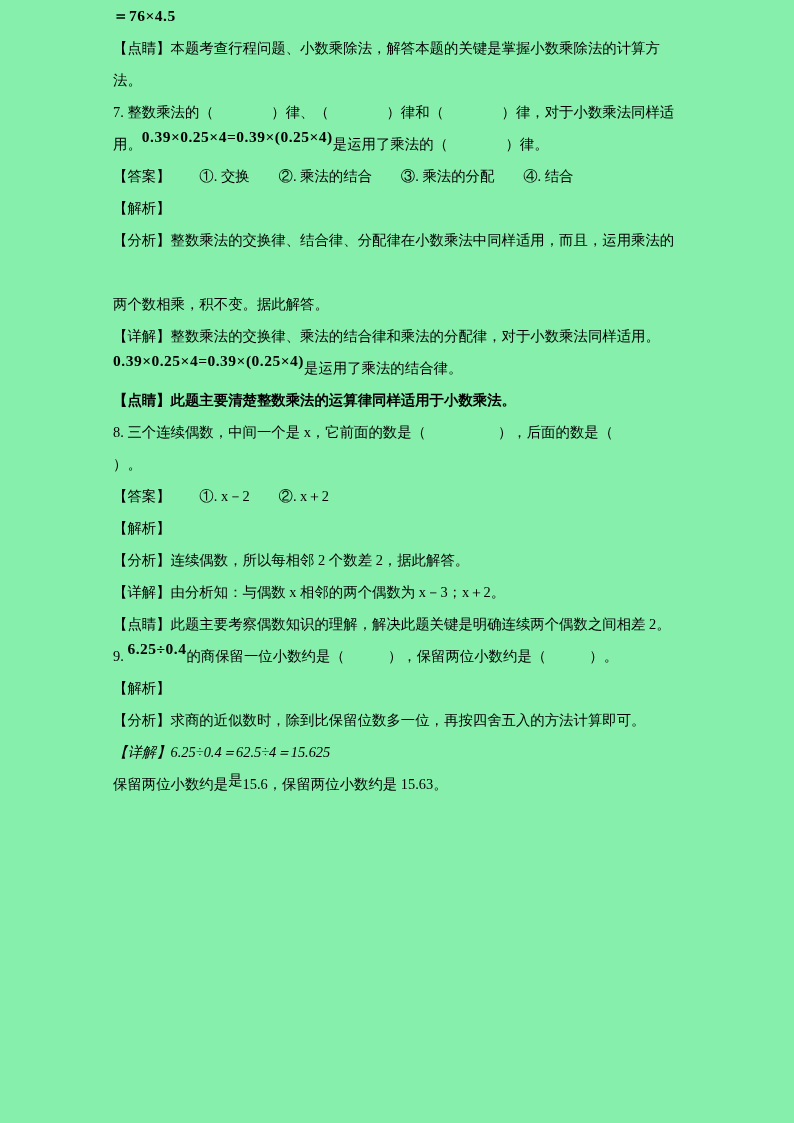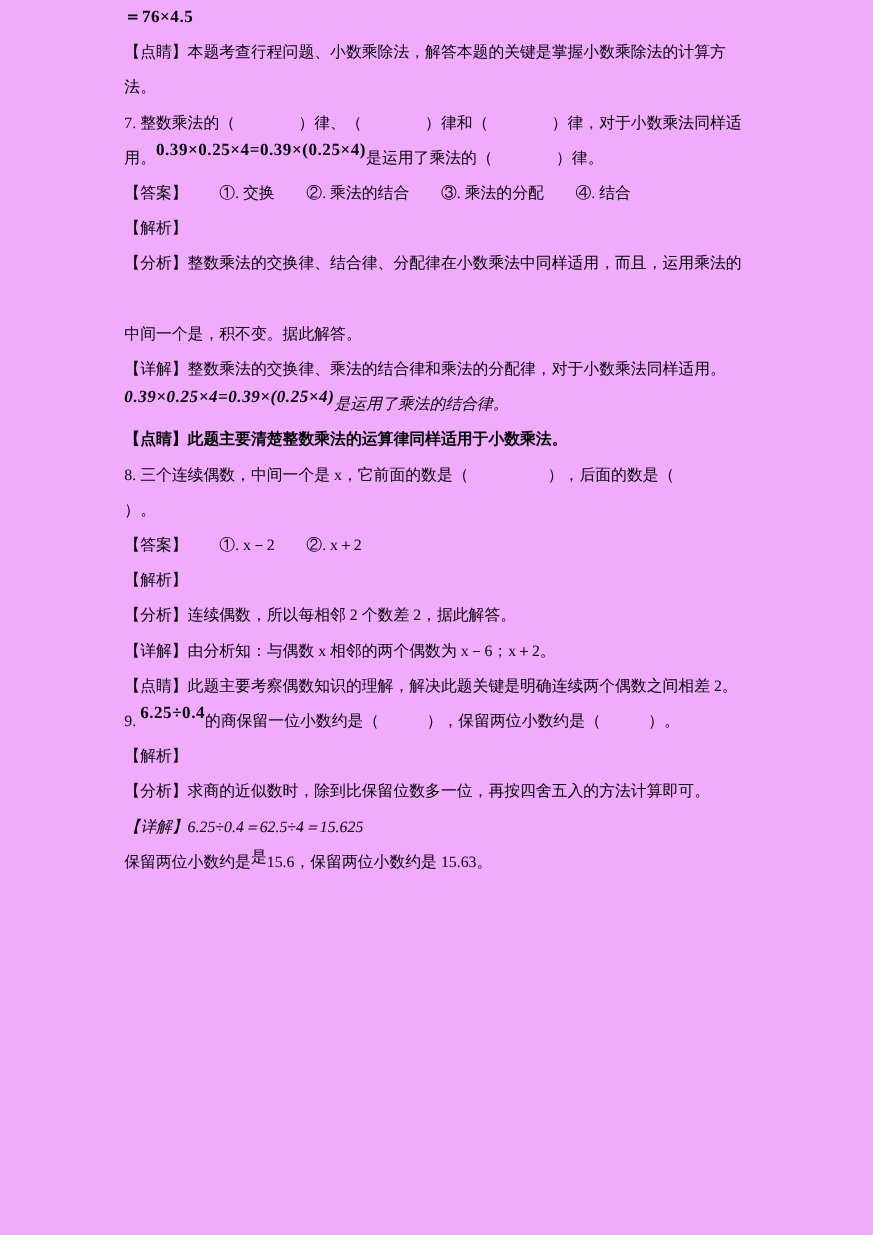--- a/index.html
+++ b/index.html
@@ -7,21 +7,21 @@
     width: 794px; height: 1123px;
     background: #ffffff;
     color: #000000;
     font-family: "Liberation Serif", "DejaVu Serif", serif;
     font-size: 14.4px;
     overflow: hidden;
   }
   .page {
     position: relative;
     width: 794px; height: 1123px;
-    background: #f0abfc;
+    background: #86efac;
   }
   .doc {
     position: absolute;
     left: 113px; top: 0;
     width: 572px;
   }
   .doc p {
     margin: 0;
     line-height: 32px;
     min-height: 32px;
@@ -38,21 +38,21 @@
   }
   .raised   { position: relative; top: -7px; }
   .raised-sm{ position: relative; top: -4px; }
 
   
   .p1  { margin-top: 97px; }
   .p2  { margin-top: 33px; }
   .p3  { margin-top: 30px; }
   .p4  { margin-top: 27px; line-height: 38px; }
   .p8  { margin-top: -4px; }
-  .p9  { line-height: 40px; min-height: 40px; font-style: italic; }
+  .p9  { line-height: 40px; min-height: 40px; }
   .p10 { margin-top: -2px; font-weight: bold; }
   .p17 { margin-top: 3px; line-height: 40px; min-height: 40px; }
   .p18 { margin-top: -2px; }
   .p19 { margin-top: -2px; }
   .p20 { margin-top: -2px; }
   .p21 { margin-top: -2px; font-style: italic; }
   .p22 { margin-top: -2px; }
   .p23 { margin-top: 4px; }
 </style>
 </head>
@@ -65,37 +65,37 @@
 
 
     <p class="p3"><span>【点睛】本题考查行程问题、小数乘除法，解答本题的关键是掌握小数乘除法的计算方法。</span></p>
 
     <p class="p4"><span>7. 整数乘法的（　　　　）律、（　　　　）律和（　　　　）律，对于小数乘法同样适</span><br><span>用。</span><span class="eq raised">0.39×0.25×4=0.39×(0.25×4)</span><span>是运用了乘法的（　　　　）律。</span></p>
 
     <p class="p5"><span>【答案】　　①. 交换　　②. 乘法的结合　　③. 乘法的分配　　④. 结合</span></p>
 
     <p class="p6"><span>【解析】</span></p>
 
-    <p class="p7"><span>【分析】整数乘法的交换律、结合律、分配律在小数乘法中同样适用，而且，运用乘法的</span><br><br><span>中间一个是，积不变。据此解答。</span></p>
+    <p class="p7"><span>【分析】整数乘法的交换律、结合律、分配律在小数乘法中同样适用，而且，运用乘法的</span><br><br><span>两个数相乘，积不变。据此解答。</span></p>
 
     <p class="p8"><span>【详解】整数乘法的交换律、乘法的结合律和乘法的分配律，对于小数乘法同样适用。</span></p>
 
     <p class="p9"><span class="eq raised">0.39×0.25×4=0.39×(0.25×4)</span><span>是运用了乘法的结合律。</span></p>
 
     <p class="p10"><span>【点睛】此题主要清楚整数乘法的运算律同样适用于小数乘法。</span></p>
 
     <p class="p11"><span>8. 三个连续偶数，中间一个是 x，它前面的数是（　　　　　），后面的数是（　　　　　）。</span></p>
 
     <p class="p12"><span>【答案】　　①. x－2　　②. x＋2</span></p>
 
     <p class="p13"><span>【解析】</span></p>
 
     <p class="p14"><span>【分析】连续偶数，所以每相邻 2 个数差 2，据此解答。</span></p>
 
-    <p class="p15"><span>【详解】由分析知：与偶数 x 相邻的两个偶数为 x－6；x＋2。</span></p>
+    <p class="p15"><span>【详解】由分析知：与偶数 x 相邻的两个偶数为 x－3；x＋2。</span></p>
 
     <p class="p16"><span>【点睛】此题主要考察偶数知识的理解，解决此题关键是明确连续两个偶数之间相差 2。</span></p>
 
     <p class="p17"><span>9. </span><span class="eq raised">6.25÷0.4</span><span>的商保留一位小数约是（　　　），保留两位小数约是（　　　）。</span></p>
 
 
     <p class="p19"><span>【解析】</span></p>
 
     <p class="p20"><span>【分析】求商的近似数时，除到比保留位数多一位，再按四舍五入的方法计算即可。</span></p>
 

